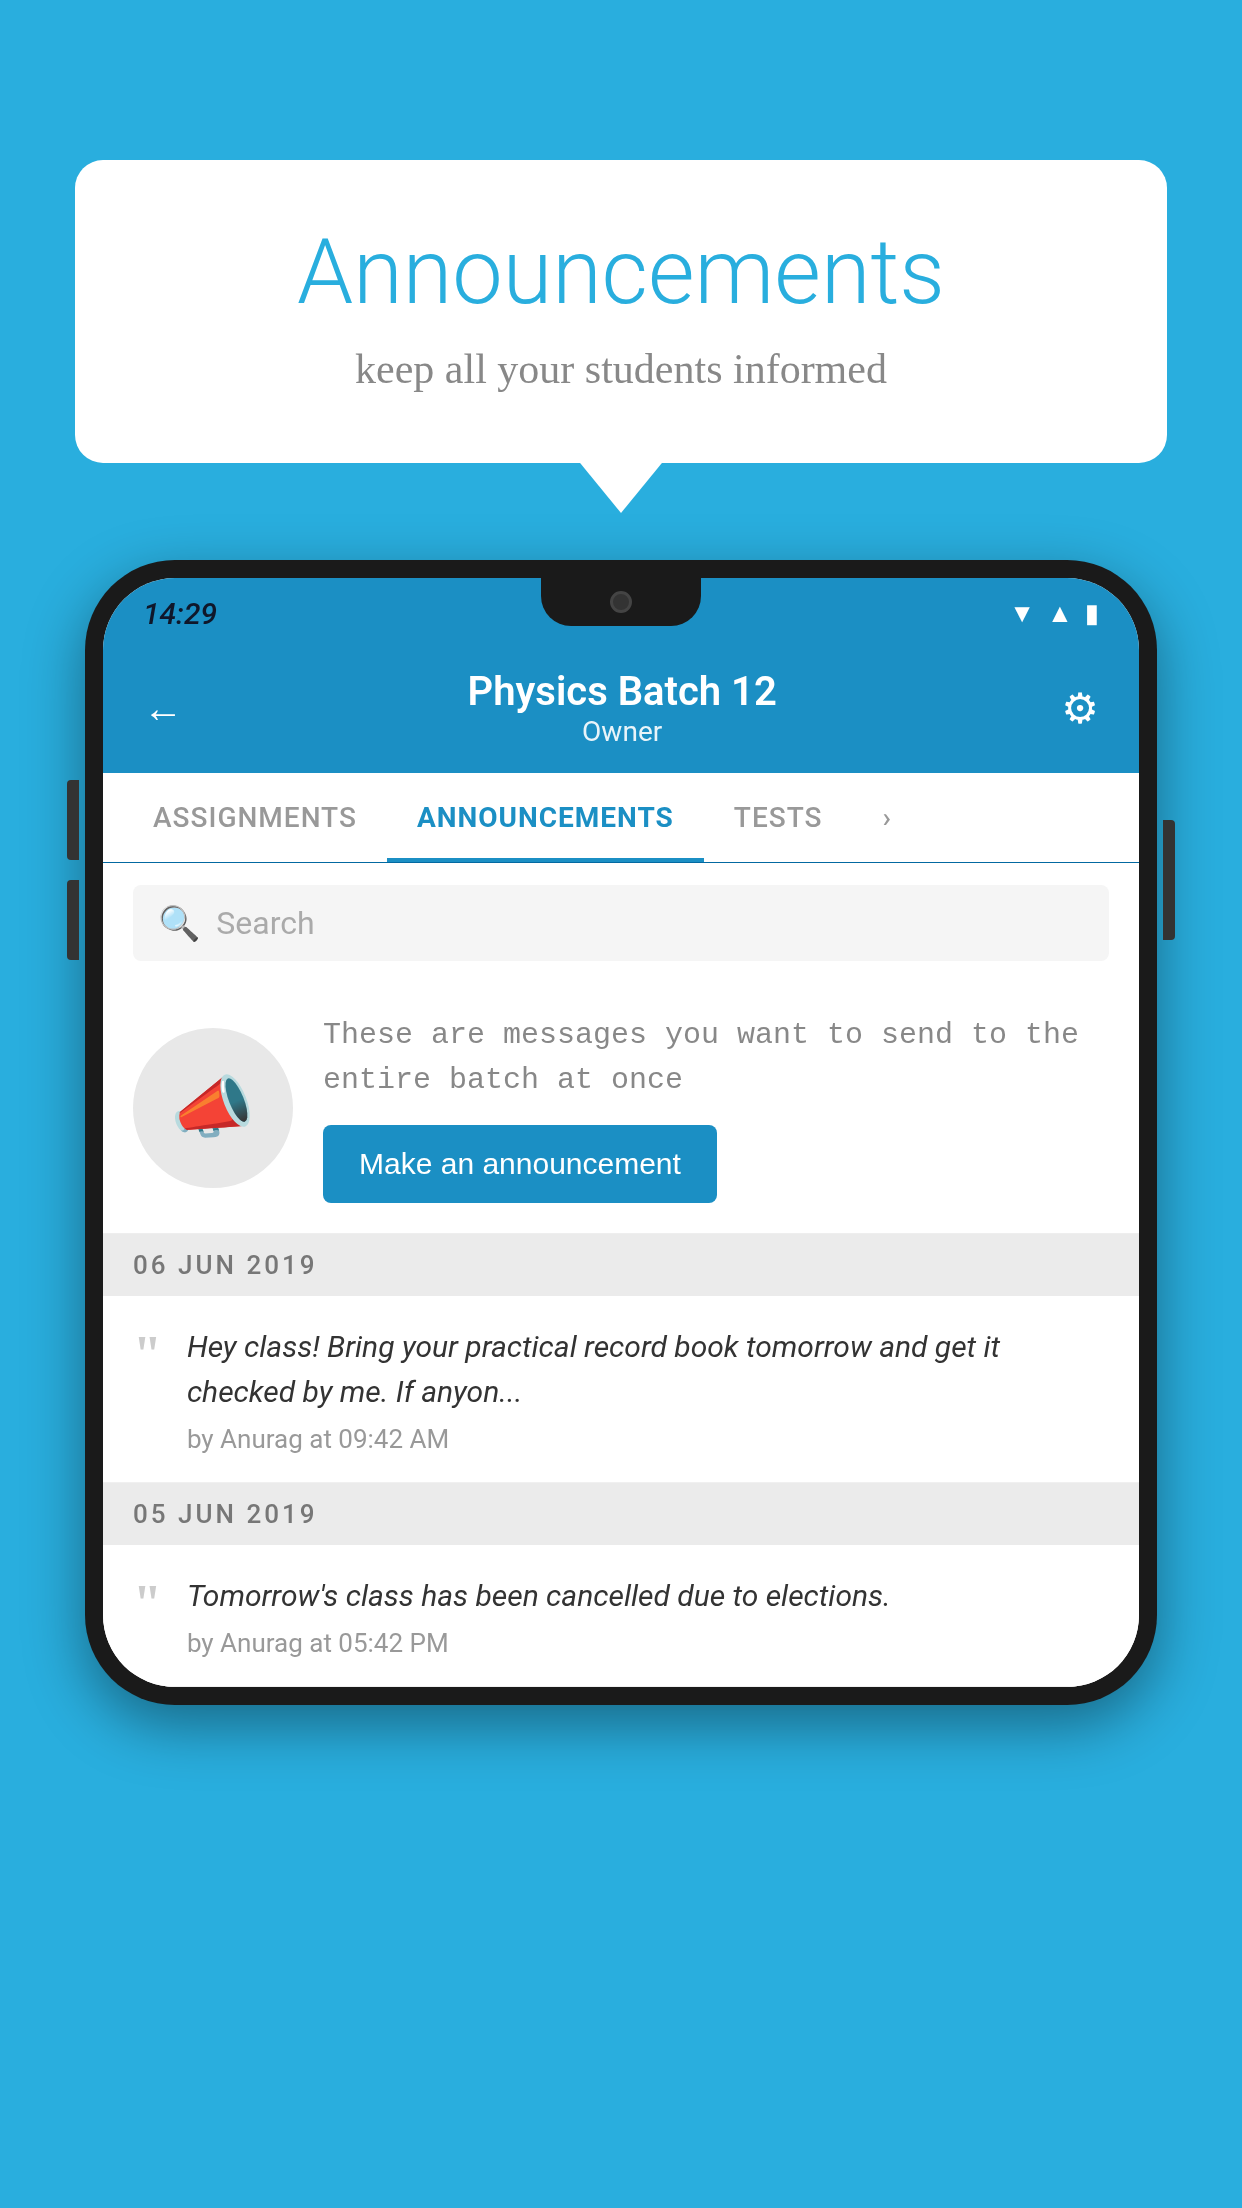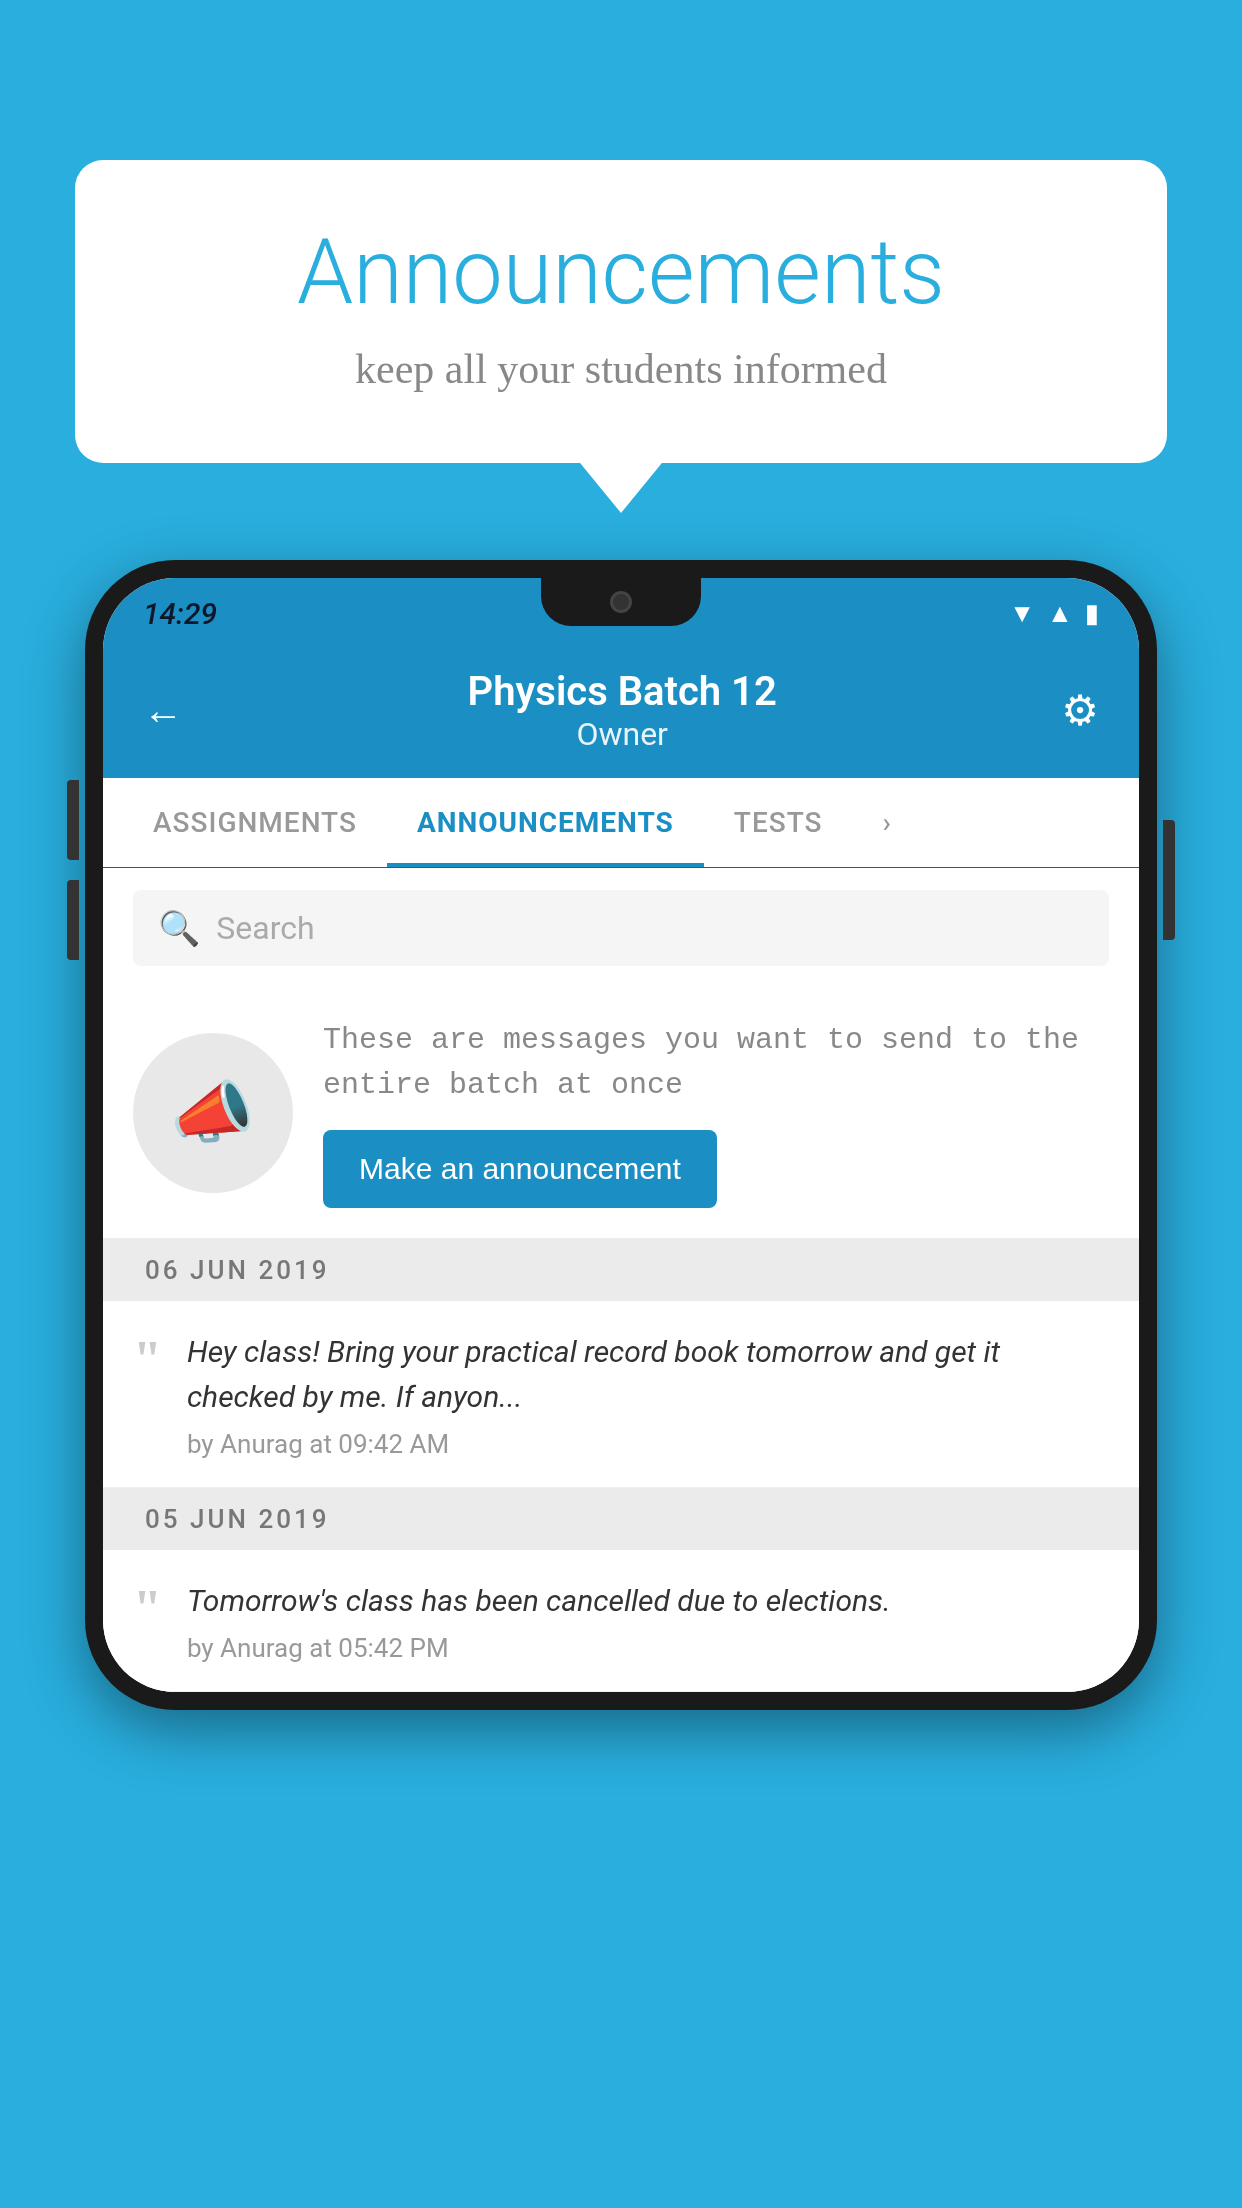--- a/index.html
+++ b/index.html
@@ -134,21 +134,21 @@
     .header-center {
       text-align: center;
     }
     .header-title {
       color: white;
       font-size: 40px;
       font-weight: 600;
     }
     .header-subtitle {
       color: white;
-      font-size: 32px;
+      font-size: 28px;
       opacity: 0.9;
     }
     .header-gear {
       color: white;
       font-size: 42px;
     }
 
     
     .tabs-container {
       background: white;
@@ -242,21 +242,21 @@
       border-radius: 8px;
       padding: 22px 36px;
       font-size: 30px;
       cursor: pointer;
       font-weight: 500;
     }
 
     
     .date-divider {
       background: #ebebeb;
-      padding: 16px 42px;
+      padding: 16px 30px;
       font-size: 26px;
       color: #777;
       letter-spacing: 3px;
       font-weight: 500;
     }
 
     
     .message-item {
       background: white;
       padding: 28px 30px;

